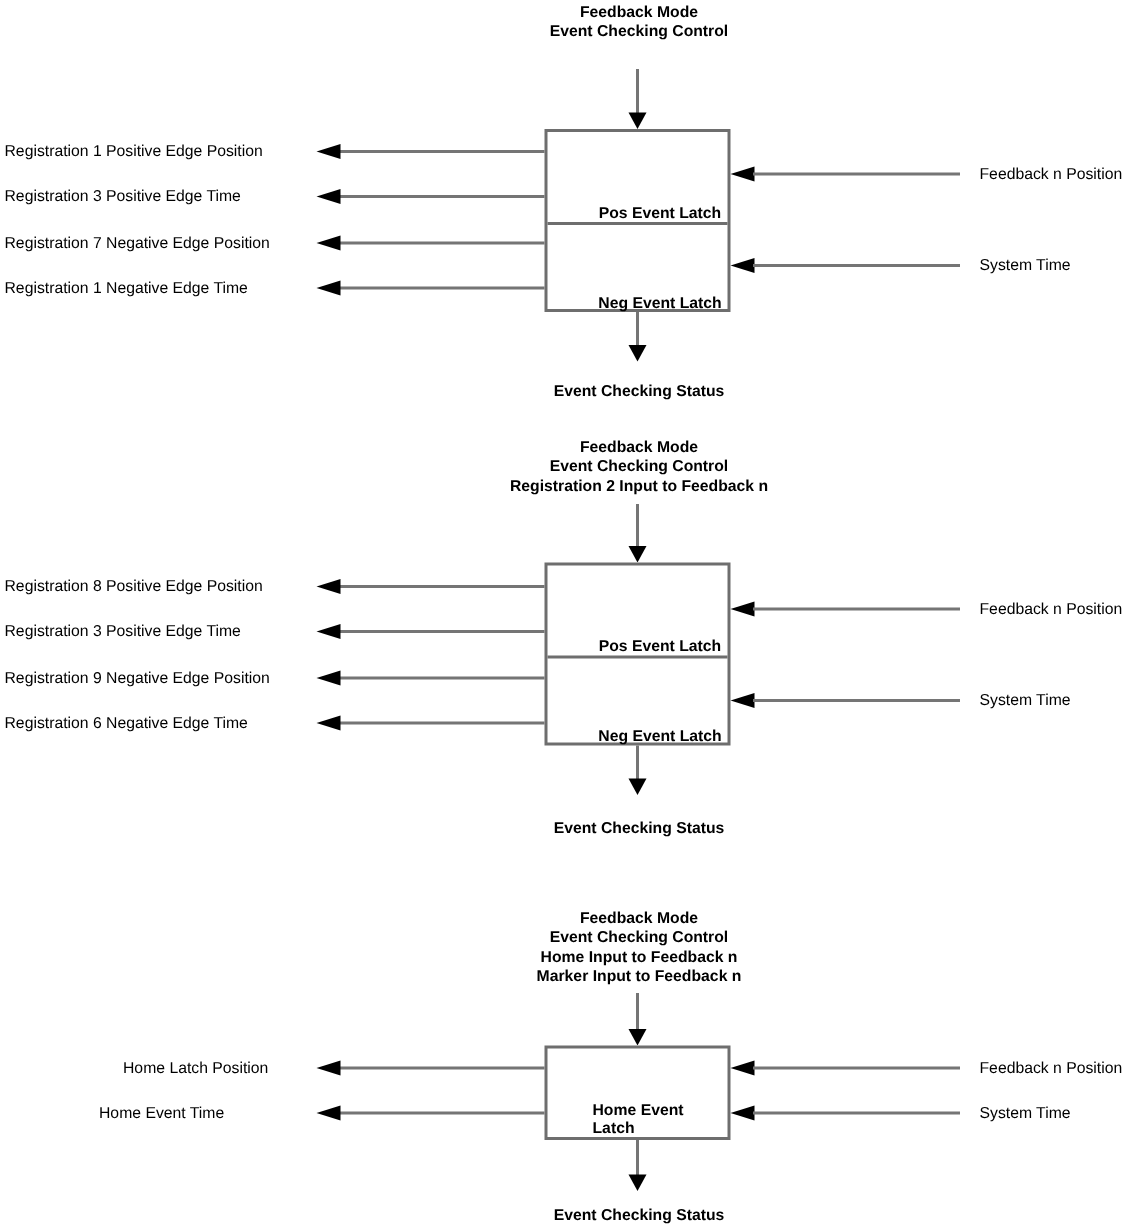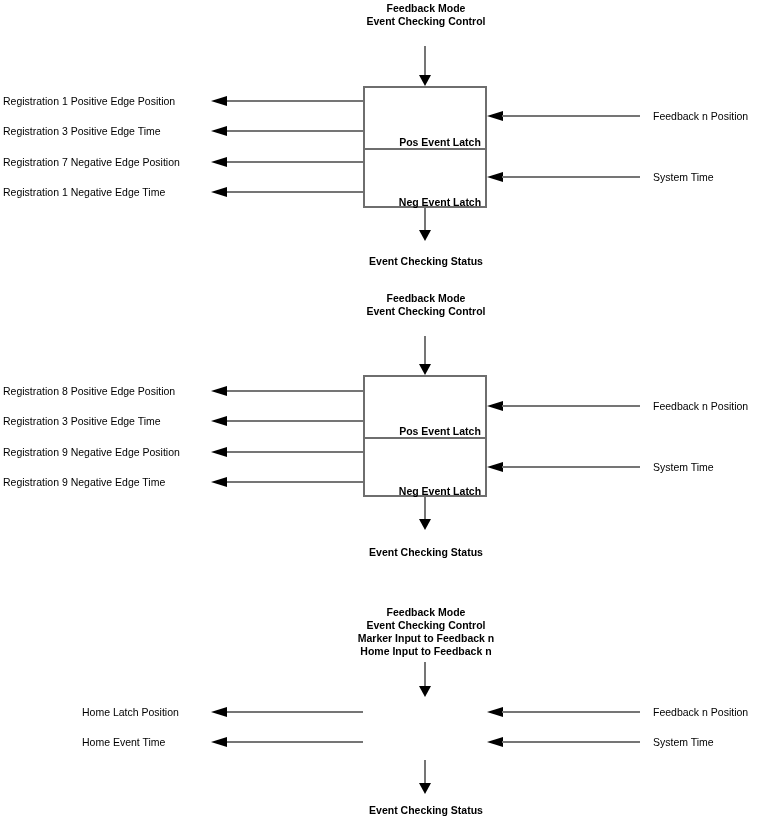--- a/index.html
+++ b/index.html
@@ -88,20 +88,21 @@
 
     <div class="vline" style="left:424px;top:208px;height:23px"></div>
     <div class="ah-down" style="left:419px;top:230px"></div>
     <div class="center-block" style="top:255px">Event Checking Status</div>
   </div>
 
   <div class="diagram">
     <div class="center-block" style="top:292px">
       <div>Feedback Mode</div>
       <div>Event Checking Control</div>
+      <div>Registration 2 Input to Feedback n</div>
     </div>
 
     <div class="vline" style="left:424px;top:336px;height:29px"></div>
     <div class="ah-down" style="left:419px;top:364px"></div>
 
     <div class="box" style="top:375px;height:122px">
       <div class="compartment comp-divider" style="height:60px">
         <span>Pos Event Latch</span>
       </div>
       <div class="compartment" style="height:58px">
@@ -114,54 +115,59 @@
     <div class="ah-left" style="left:211px;top:386px"></div>
 
     <div class="lbl" style="left:3px;top:415px">Registration 3 Positive Edge Time</div>
     <div class="hline" style="left:226px;top:420px;width:137px"></div>
     <div class="ah-left" style="left:211px;top:416px"></div>
 
     <div class="lbl" style="left:3px;top:446px">Registration 9 Negative Edge Position</div>
     <div class="hline" style="left:226px;top:451px;width:137px"></div>
     <div class="ah-left" style="left:211px;top:447px"></div>
 
-    <div class="lbl" style="left:3px;top:476px">Registration 9 Negative Edge Time</div>
+    <div class="lbl" style="left:3px;top:476px">Registration 6 Negative Edge Time</div>
     <div class="hline" style="left:226px;top:481px;width:137px"></div>
     <div class="ah-left" style="left:211px;top:477px"></div>
 
     <div class="ah-left" style="left:487px;top:401px"></div>
     <div class="hline" style="left:502px;top:405px;width:138px"></div>
     <div class="lbl" style="left:653px;top:400px">Feedback n Position</div>
 
     <div class="ah-left" style="left:487px;top:462px"></div>
     <div class="hline" style="left:502px;top:466px;width:138px"></div>
     <div class="lbl" style="left:653px;top:461px">System Time</div>
 
     <div class="vline" style="left:424px;top:497px;height:23px"></div>
     <div class="ah-down" style="left:419px;top:519px"></div>
     <div class="center-block" style="top:546px">Event Checking Status</div>
   </div>
 
   <div class="diagram">
     <div class="center-block" style="top:606px">
       <div>Feedback Mode</div>
       <div>Event Checking Control</div>
+      <div>Home Input to Feedback n</div>
       <div>Marker Input to Feedback n</div>
-      <div>Home Input to Feedback n</div>
     </div>
 
     <div class="vline" style="left:424px;top:662px;height:25px"></div>
     <div class="ah-down" style="left:419px;top:686px"></div>
 
+    <div class="box" style="top:697px;height:63px">
+      <div class="compartment" style="height:59px">
+        <span>Home Event Latch</span>
+      </div>
+    </div>
 
     <div class="lbl" style="left:82px;top:706px">Home Latch Position</div>
     <div class="hline" style="left:226px;top:711px;width:137px"></div>
     <div class="ah-left" style="left:211px;top:707px"></div>
 
-    <div class="lbl" style="left:82px;top:736px">Home Event Time</div>
+    <div class="lbl" style="left:66px;top:736px">Home Event Time</div>
     <div class="hline" style="left:226px;top:741px;width:137px"></div>
     <div class="ah-left" style="left:211px;top:737px"></div>
 
     <div class="ah-left" style="left:487px;top:707px"></div>
     <div class="hline" style="left:502px;top:711px;width:138px"></div>
     <div class="lbl" style="left:653px;top:706px">Feedback n Position</div>
 
     <div class="ah-left" style="left:487px;top:737px"></div>
     <div class="hline" style="left:502px;top:741px;width:138px"></div>
     <div class="lbl" style="left:653px;top:736px">System Time</div>

